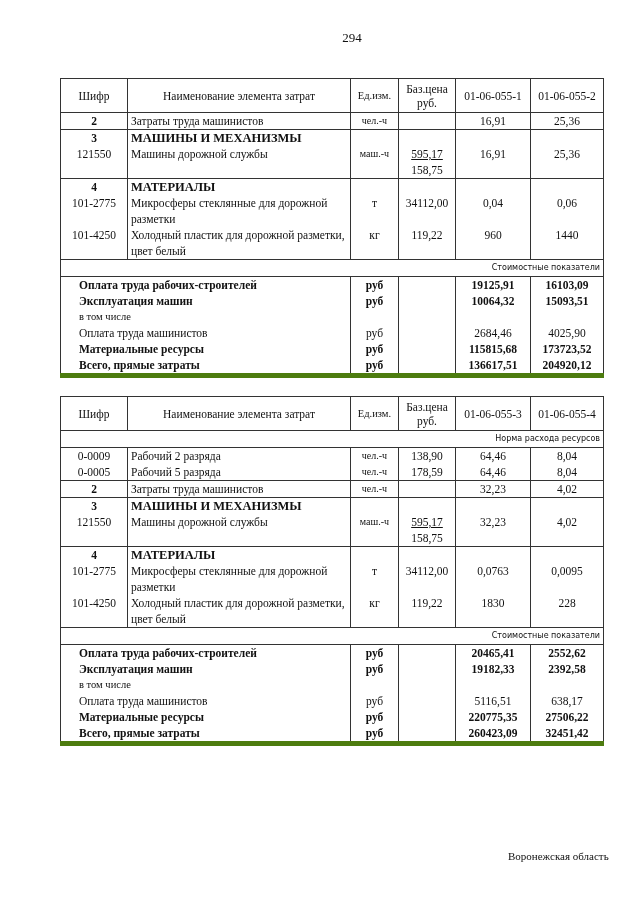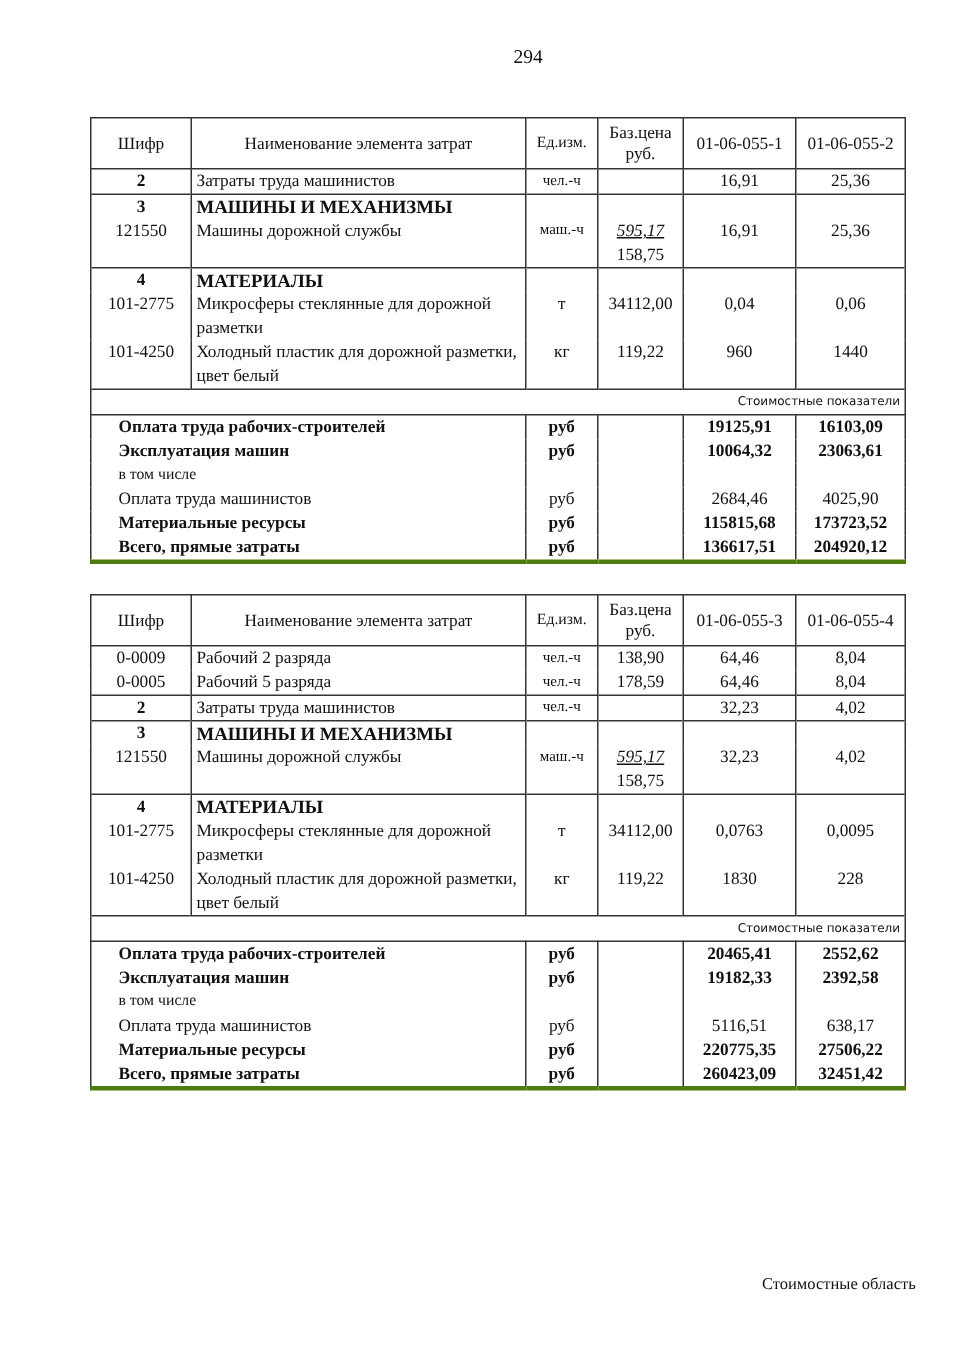--- a/index.html
+++ b/index.html
@@ -6,26 +6,26 @@
   body { width: 640px; height: 905px; position: relative; overflow: hidden;
          font-family: "Liberation Serif", serif; color: #111; }
   .page-num { position: absolute; top: 30px; left: 0; width: 640px; text-align: center; font-size: 13px; padding-left: 32px; }
   .footer { position: absolute; top: 850px; left: 508px; font-size: 11px; }
   table.grid { position: absolute; left: 60px; border-collapse: collapse; table-layout: fixed; width: 543px; font-size: 11.5px; padding-left: 30px; }
   table.grid td { border-left: 1px solid #333; border-right: 1px solid #333; padding: 0 3px; vertical-align: top; line-height: 16px; }
   col.c1 { width: 67px; } col.c2 { width: 223px; } col.c3 { width: 48px; }
   col.c4 { width: 57px; } col.c5 { width: 75px; } col.c6 { width: 73px; }
   tr.hdr td { border-top: 1px solid #333; border-bottom: 1px solid #333; vertical-align: middle; text-align: center; height: 33px; line-height: 14px; }
   tr.sep td { border-top: 1px solid #333; }
-  tr.bottom td { border-bottom: 3px solid #4d7c0f; }
+  tr.bottom td { border-bottom: 5px solid #4d7c0f; }
   .ctr { text-align: center; }
   .rt { text-align: center; }
   .b { font-weight: bold; }
   td.band { border-top: 1px solid #333; border-bottom: 1px solid #333; text-align: right; font-family: "DejaVu Sans", sans-serif; font-size: 8px; line-height: 11px; height: 11px; padding-right: 8px; margin-top: 36px; }
-  .u { text-decoration: underline; font-style: italic; }
+  .u { text-decoration: underline; }
 </style>
 </head>
 <body>
 
 <div class="page-num">294</div>
 
 <table class="grid" style="top:78px;">
   <colgroup>
       <col class="c1">
       <col class="c2">
@@ -99,21 +99,21 @@
     <td class="ctr b">руб</td>
         <td></td>
     <td class="rt b">19125,91</td>
     <td class="rt b">16103,09</td>
   </tr>
   <tr>
     <td colspan="2" class="b" style="padding-left:18px;">Эксплуатация машин</td>
     <td class="ctr b">руб</td>
         <td></td>
     <td class="rt b">10064,32</td>
-    <td class="rt b">23063,61</td>
+    <td class="rt b">15093,51</td>
   </tr>
   <tr>
     <td colspan="2" style="padding-left:18px; font-size:10.5px;">в том числе</td>
     <td></td>
         <td></td>
         <td></td>
         <td></td>
   </tr>
   <tr>
     <td colspan="2" style="padding-left:18px;">Оплата труда машинистов</td>
@@ -151,20 +151,23 @@
   <tbody>
       <tr class="hdr">
     <td>Шифр</td>
     <td>Наименование элемента затрат</td>
     <td style="font-size:10.5px;">Ед.изм.</td>
     <td><span>Баз.цена</span><br><span>руб.</span></td>
     <td>01-06-055-3</td>
     <td>01-06-055-4</td>
   </tr>
   <tr>
+    <td colspan="6" class="band">Норма расхода ресурсов</td>
+  </tr>
+  <tr>
     <td class="ctr">0-0009</td>
     <td>Рабочий 2 разряда</td>
     <td class="ctr" style="font-size:10px;">чел.-ч</td>
     <td class="rt">138,90</td>
     <td class="rt">64,46</td>
     <td class="rt">8,04</td>
   </tr>
   <tr>
     <td class="ctr">0-0005</td>
     <td>Рабочий 5 разряда</td>
@@ -262,13 +265,13 @@
   <tr class="bottom">
     <td colspan="2" class="b" style="padding-left:18px;">Всего, прямые затраты</td>
     <td class="ctr b">руб</td>
         <td></td>
     <td class="rt b">260423,09</td>
     <td class="rt b">32451,42</td>
   </tr>
 </tbody>
   </table>
 
-<div class="footer">Стоимостные область</div>
+<div class="footer">Воронежская область</div>
 
 </body></html>

